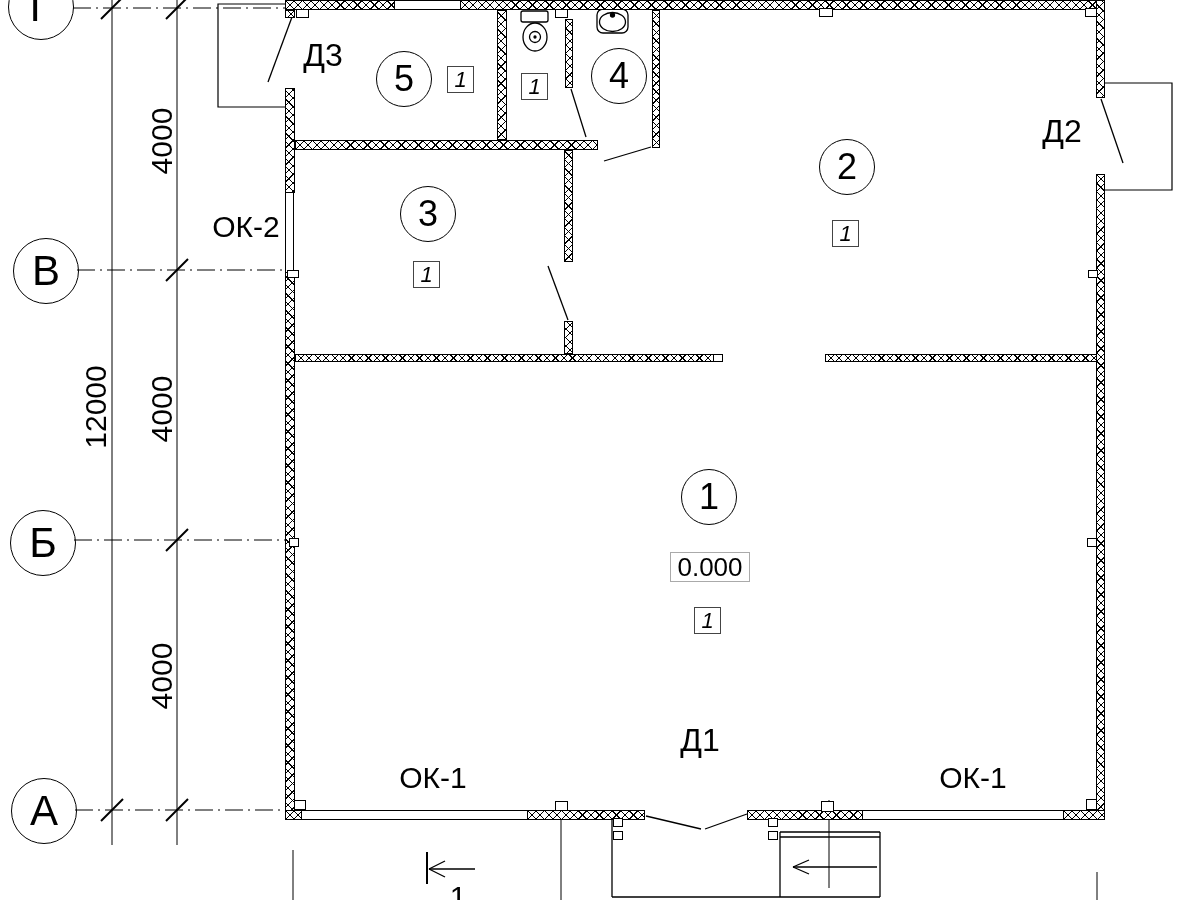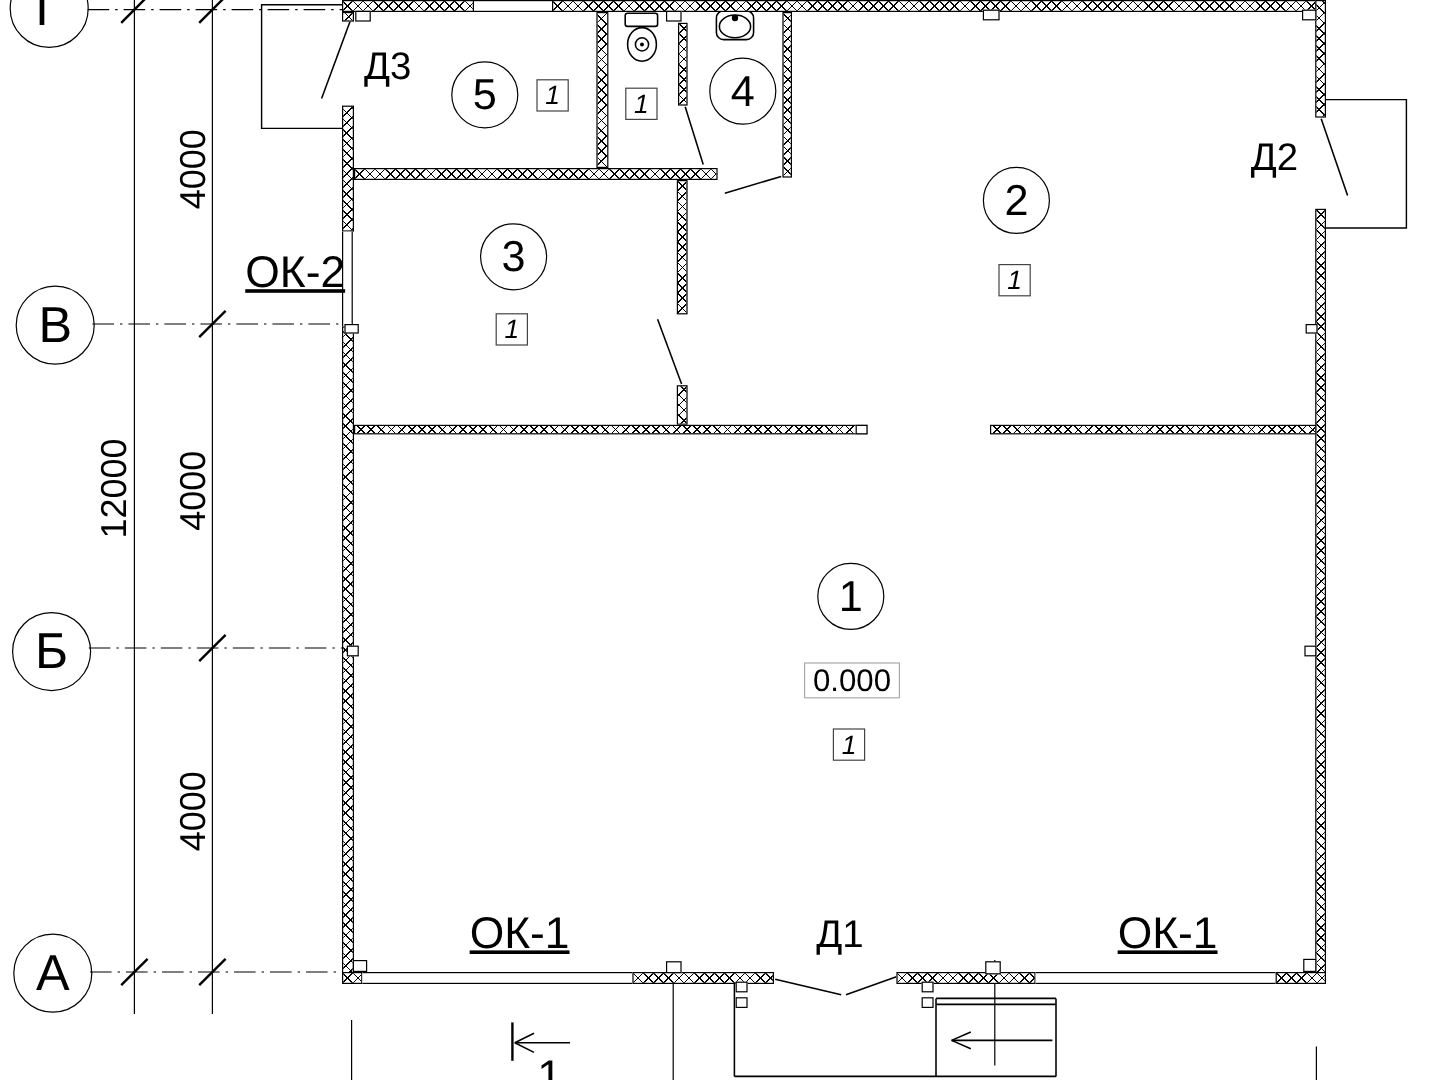--- a/index.html
+++ b/index.html
@@ -13,21 +13,21 @@
   .win-h{position:absolute;box-sizing:border-box;background:#fff;border-top:1.4px solid #000;border-bottom:1.4px solid #000;}
   .win-v{position:absolute;box-sizing:border-box;background:#fff;border-left:1.4px solid #000;border-right:1.4px solid #000;}
   .tick{position:absolute;box-sizing:border-box;background:#fff;border:1.2px solid #000;}
   .axis-circle{position:absolute;width:64px;height:64px;border:1.3px solid #000;border-radius:50%;
     display:flex;align-items:center;justify-content:center;font-size:42px;background:#fff0;}
   .room-circle{position:absolute;width:54px;height:54px;border:1.2px solid #000;border-radius:50%;
     display:flex;align-items:center;justify-content:center;font-size:36px;}
   .fmark{position:absolute;width:27px;height:27px;box-sizing:border-box;border:1.6px solid #444;
     display:flex;align-items:center;justify-content:center;font-size:22px;font-style:italic;background:#fff;}
   .lbl{position:absolute;transform:translate(-50%,-50%);white-space:nowrap;font-size:32px;}
-  .lbl.small{font-size:37px;text-decoration:underline;}
+  .lbl.small{font-size:30px;}
   .lbl.rot{transform:translate(-50%,-50%) rotate(-90deg);font-size:30px;}
   .level-box{position:absolute;left:670px;top:552px;width:80px;height:30px;box-sizing:border-box;
     border:1px solid #aaa;display:flex;align-items:center;justify-content:center;font-size:26px;background:#fff;}
 </style>
 </head>
 <body>
 
 <div id="stage">
 
   <svg width="1200" height="900" viewBox="0 0 1200 900">
@@ -193,21 +193,21 @@
   <div class="fmark" style="left:413px;top:261px;">1</div>
   <div class="fmark" style="left:832px;top:220px;">1</div>
   <div class="fmark" style="left:694px;top:607px;">1</div>
 
   <div class="level-box">
       <span>0.000</span>
     </div>
 
   <div class="lbl" style="left:323px;top:55px;">Д3</div>
   <div class="lbl" style="left:1062px;top:131px;">Д2</div>
-  <div class="lbl" style="left:700px;top:779px;">Д1</div>
+  <div class="lbl" style="left:700px;top:740px;">Д1</div>
 
   <div class="lbl small" style="left:246px;top:227px;">ОК-2</div>
   <div class="lbl small" style="left:433px;top:778px;">ОК-1</div>
   <div class="lbl small" style="left:973px;top:778px;">ОК-1</div>
 
   <div class="lbl small" style="left:458px;top:897px;">1</div>
 
 </div>
 
 </body></html>

